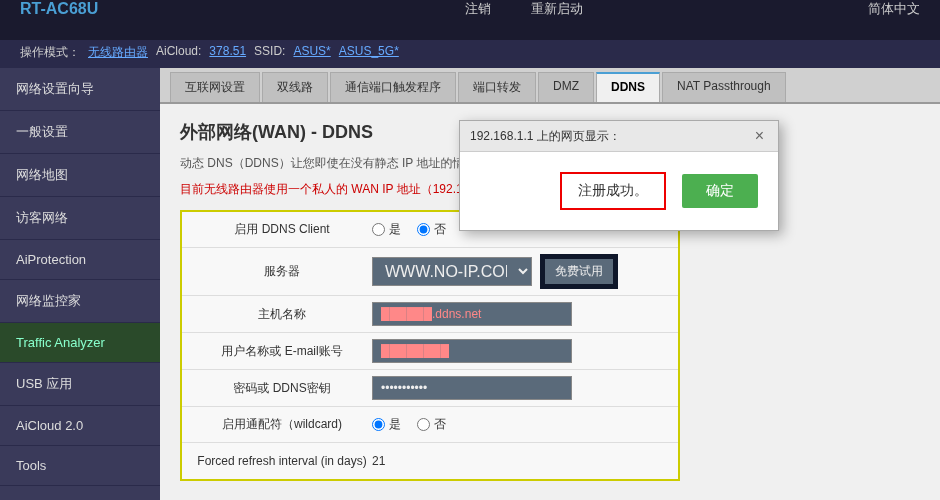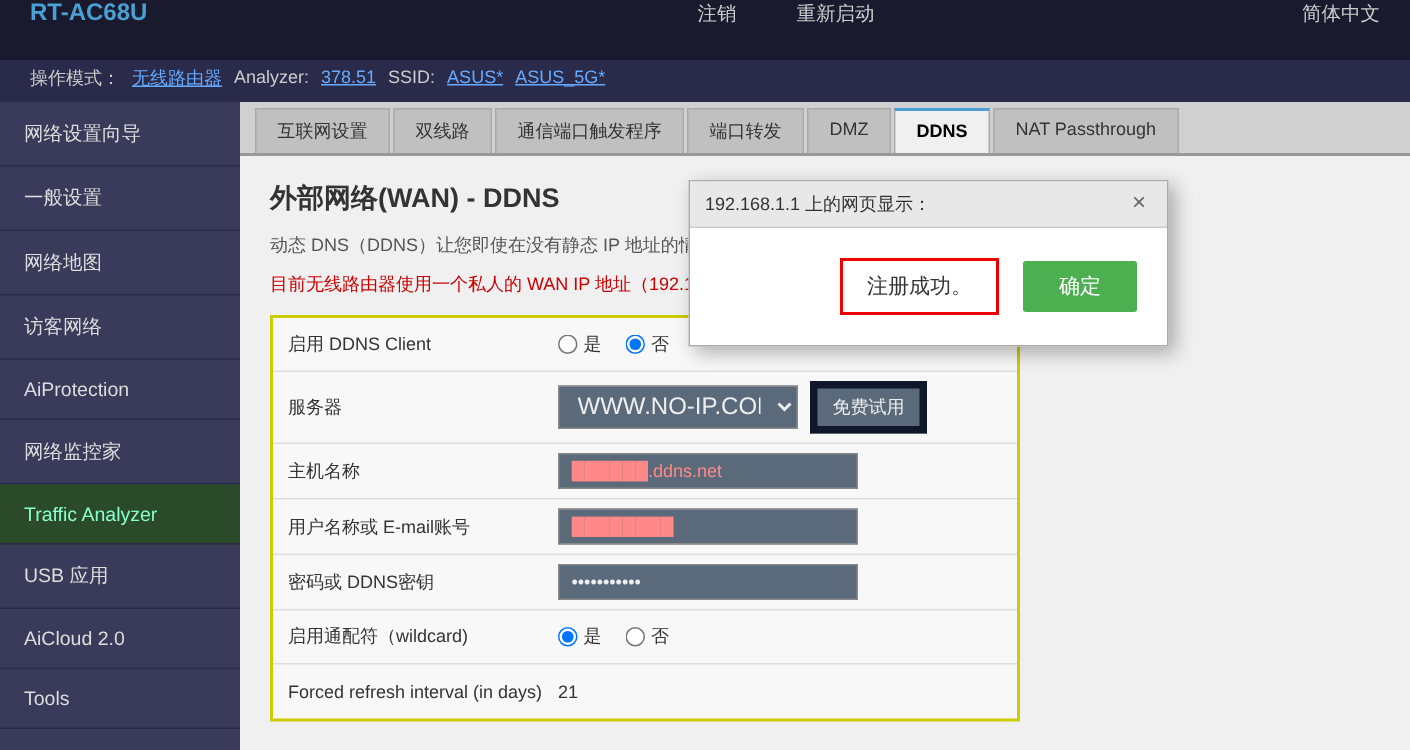--- a/index.html
+++ b/index.html
@@ -144,20 +144,21 @@
       padding: 6px 10px;
       border-bottom: 1px solid #ddd;
       min-height: 36px;
     }
     .form-row:last-child { border-bottom: none; }
     .form-label {
       width: 180px;
       font-size: 12px;
       color: #333;
       flex-shrink: 0;
+      text-align: center;
     }
     .form-control { display: flex; align-items: center; gap: 8px; }
     .form-input {
       padding: 4px 8px;
       border: 1px solid #888;
       background: #5a6a7a;
       color: #eee;
       font-size: 12px;
       width: 200px;
     }
@@ -249,21 +250,21 @@
   <div class="top-links">
     <a>注销</a>
     <a>重新启动</a>
   </div>
   <div class="lang">简体中文</div>
 </div>
 
 <div class="info-bar">
   <span>操作模式：</span>
   <a>无线路由器</a>
-  <span>Analyzer:</span>
+  <span>AiCloud:</span>
   <a>378.51</a>
   <span>SSID:</span>
   <a>ASUS*</a>
   <a>ASUS_5G*</a>
 </div>
 
 <div class="main-layout">
 
   <div class="sidebar">
     <div class="sidebar-item">网络设置向导</div>

